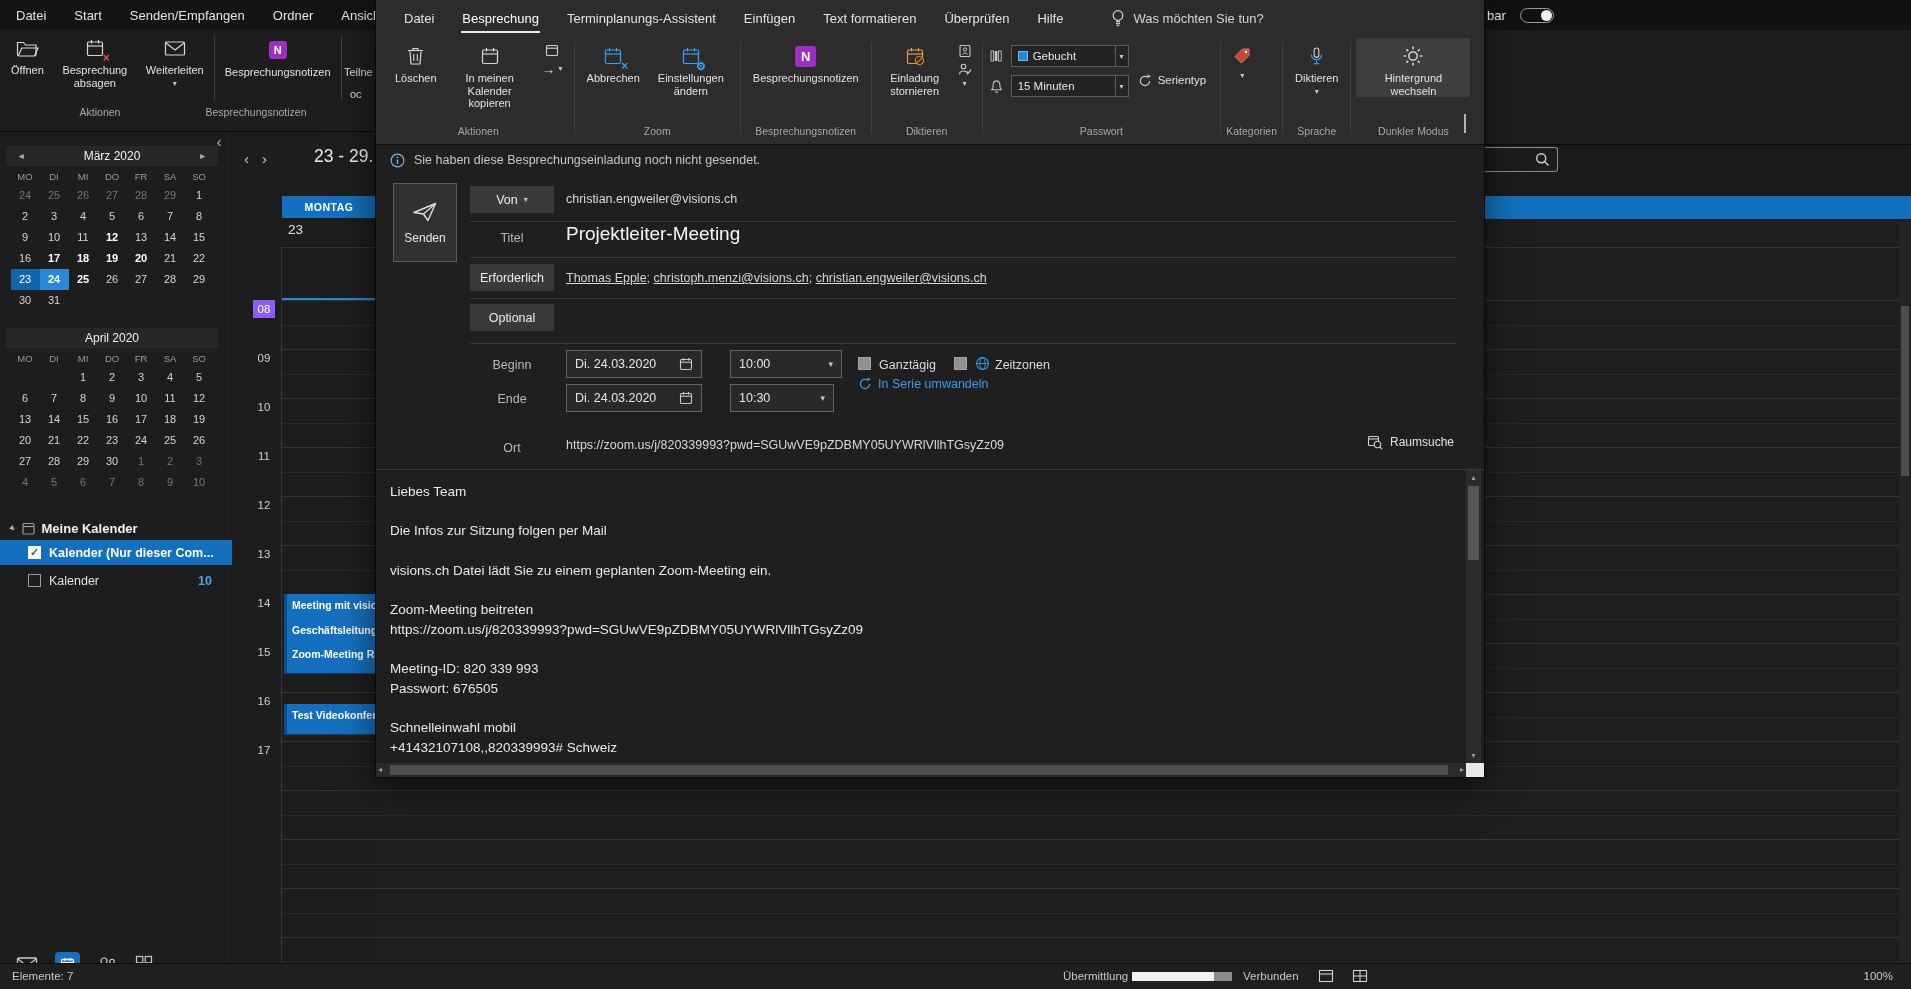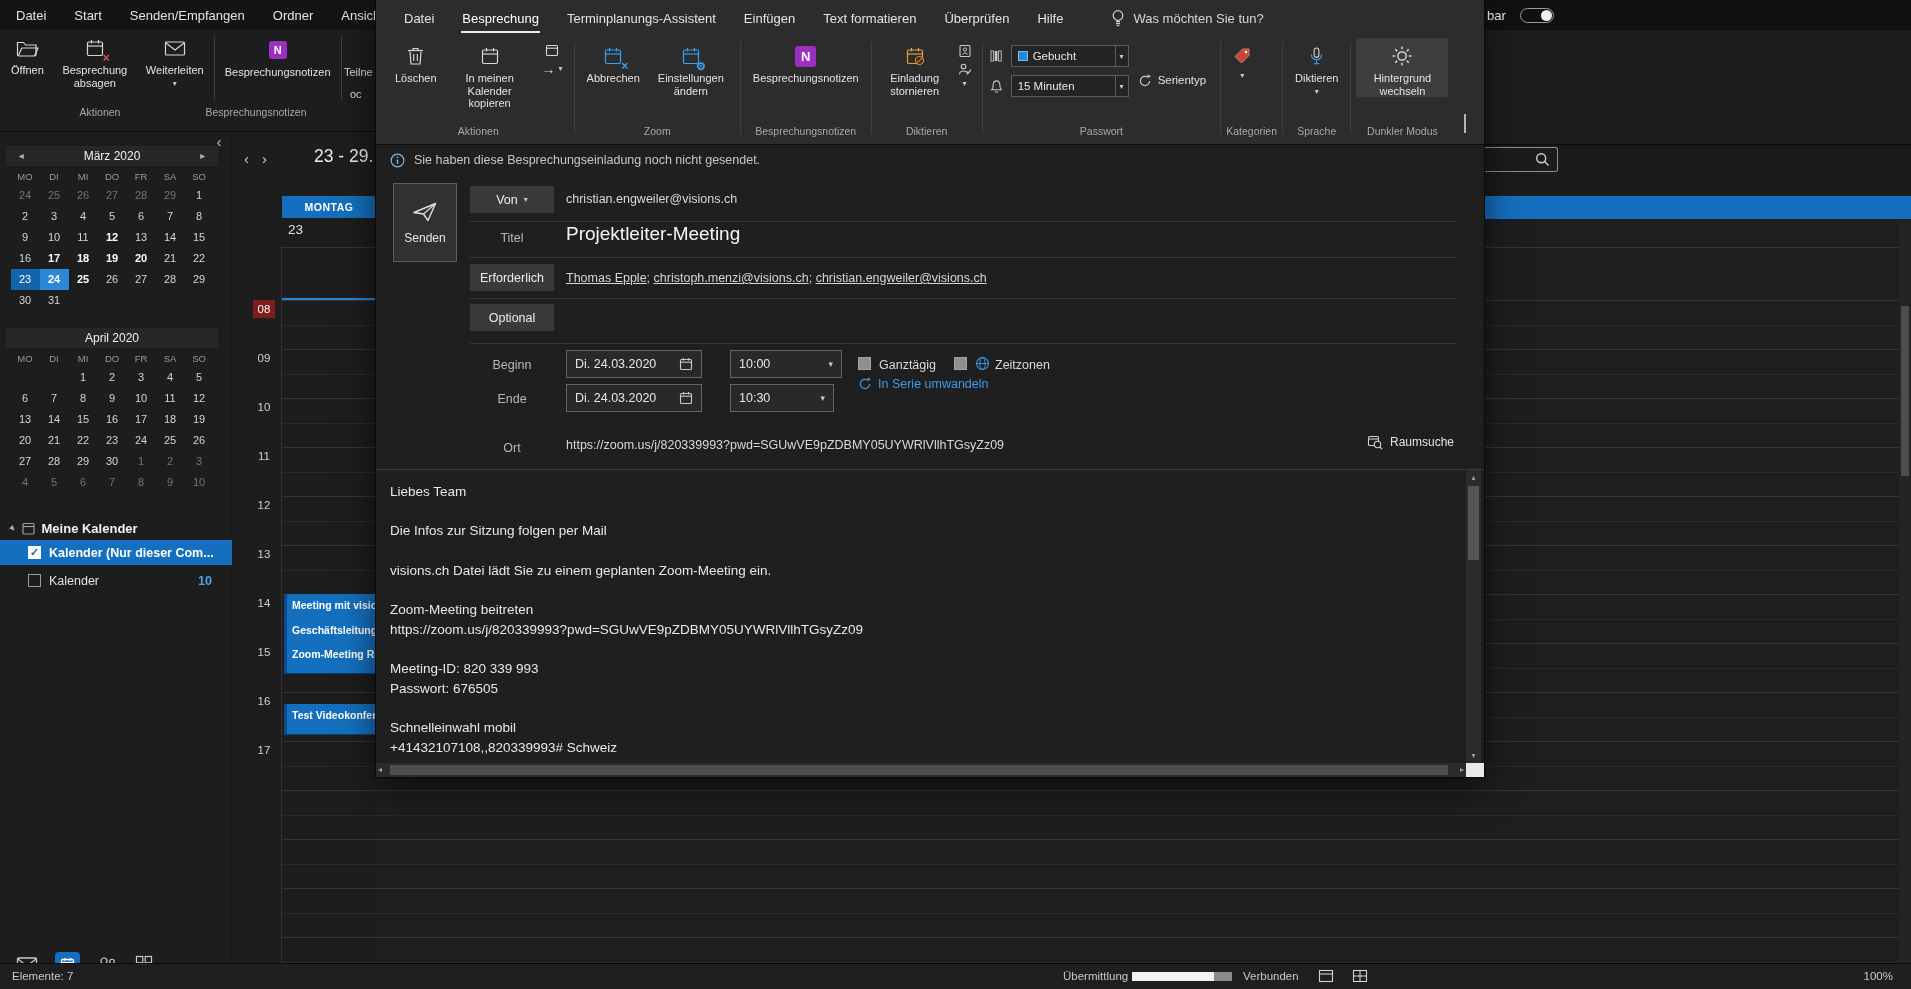--- a/index.html
+++ b/index.html
@@ -82,21 +82,21 @@
   #peek { position:absolute; left:232px; top:132px; width:144px; height:831px; background:#1d1d1d; overflow:hidden; }
   #peek-nav { position:absolute; left:12px; top:18px; display:flex; gap:13px; font-size:15px; color:#cfcfcf; }
   #peek-range { position:absolute; left:82px; top:14px; font-size:17.5px; font-weight:300; color:#eaeaea; white-space:nowrap; }
   #peek-dayheader { position:absolute; left:50px; top:64px; width:94px; height:22px; background:#1470be; color:#fff; font-size:10.5px; font-weight:bold; letter-spacing:.5px; display:flex; align-items:center; justify-content:center; }
   #peek-daynum { position:absolute; left:56px; top:90px; font-size:13.5px; color:#e0e0e0; }
   #peek-allday-line { position:absolute; left:50px; top:115px; width:94px; height:1px; background:#343434; }
   #peek-gutterline { position:absolute; left:49px; top:115px; width:1px; bottom:0; background:#343434; }
   #peek-hours { position:absolute; left:0; top:168px; width:50px; bottom:0; }
   .hour { height:49px; text-align:right; padding-right:7px; font-size:11.5px; color:#d0d0d0; }
   .hour .hl { display:inline-block; min-width:22px; text-align:center; padding:3px 3px; }
-  .hour.sel .hl { background:#7f1d1d; color:#fff; }
+  .hour.sel .hl { background:#8b5cf6; color:#fff; }
   #peek-grid { position:absolute; left:50px; top:168px; width:94px; bottom:0;
       background-image:repeating-linear-gradient(to bottom,#353535 0px,#353535 1px,transparent 1px,transparent 24.5px,#2a2a2a 24.5px,#2a2a2a 25.5px,transparent 25.5px,transparent 49px); }
   #peek-grid::before { content:""; position:absolute; left:0; right:0; top:-2px; height:2px; background:#2488d8; }
   #peek-events { position:absolute; left:52px; top:168px; width:92px; bottom:0; }
   .pev { position:absolute; left:0; right:0; height:31px; background:#1470be; border-left:3px solid #0b4d8c; border-bottom:1px solid #0d3e70; color:#fff; font-size:10.5px; font-weight:bold; line-height:22px; padding-left:5px; white-space:nowrap; overflow:hidden; }
 
   
   #meeting-window { position:absolute; left:376px; top:0; width:1108px; height:777px; background:#1f1f1f;
       box-shadow:0 0 0 1px #090909, 0 10px 34px rgba(0,0,0,.6); }
   #mw-ribbon { position:absolute; left:0; top:0; width:100%; height:145px; background:#2c2c2c; border-bottom:1px solid #0c0c0c; }
@@ -690,21 +690,21 @@
               <span class="rlbl">Diktieren</span>
               <span class="chevdn">▾</span>
             </div>
           </div>
           <div class="rglabel">Sprache</div>
         </div>
         <div class="rsep"></div>
 
         <div class="rgroup">
           <div class="rbody">
-            <div class="rbtn hl-btn" style="width:92px">
+            <div class="rbtn hl-btn" style="width:114px">
               <span class="ric">
                 <svg width="22" height="22" viewBox="0 0 22 22">
                     <circle cx="11" cy="11" r="4.2" fill="none" stroke="#e8e8e8" stroke-width="1.3"></circle>
                     <g stroke="#e8e8e8" stroke-width="1.3">
                       <line x1="11" y1="1.5" x2="11" y2="4.2"></line>
                       <line x1="11" y1="17.8" x2="11" y2="20.5"></line>
                       <line x1="1.5" y1="11" x2="4.2" y2="11"></line>
                       <line x1="17.8" y1="11" x2="20.5" y2="11"></line>
                       <line x1="4.3" y1="4.3" x2="6.2" y2="6.2"></line>
                       <line x1="15.8" y1="15.8" x2="17.7" y2="17.7"></line>

